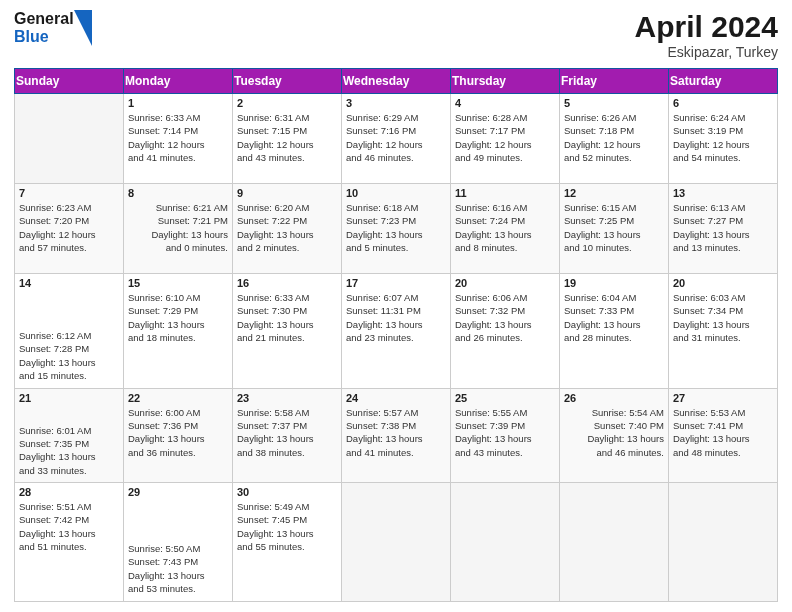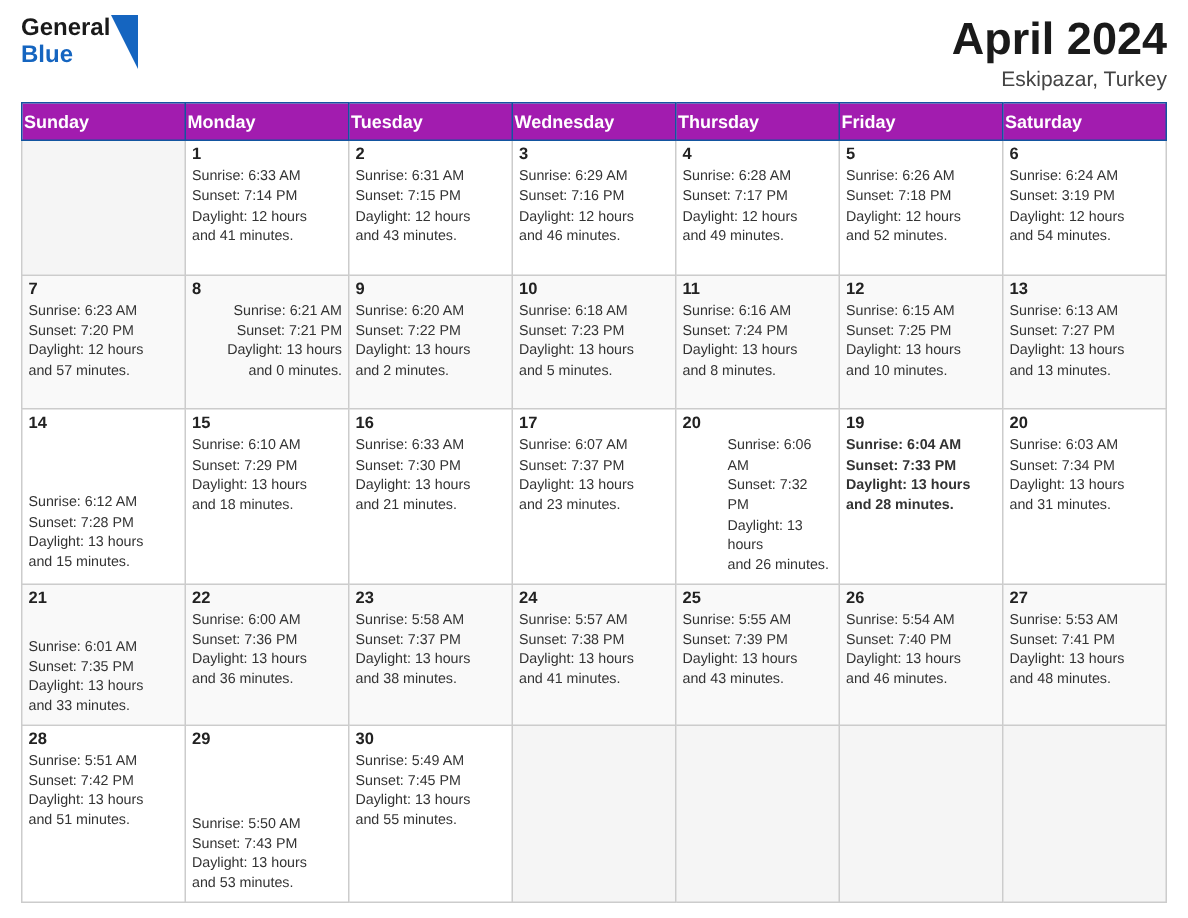--- a/index.html
+++ b/index.html
@@ -230,34 +230,34 @@
           <td>
             <div class="day-num">16</div>
             <div class="day-info" style="white-space: pre-line;">Sunrise: 6:33 AM
 Sunset: 7:30 PM
 Daylight: 13 hours
 and 21 minutes.</div>
           </td>
           <td>
             <div class="day-num">17</div>
             <div class="day-info" style="white-space: pre-line;">Sunrise: 6:07 AM
-Sunset: 7:37 PM
+Sunset: 11:31 PM
 Daylight: 13 hours
 and 23 minutes.</div>
           </td>
           <td>
             <div class="day-num">20</div>
-            <div class="day-info" style="white-space: pre-line; margin-left: 30px;">Sunrise: 6:06 AM
+            <div class="day-info" style="white-space: pre-line;">Sunrise: 6:06 AM
 Sunset: 7:32 PM
 Daylight: 13 hours
 and 26 minutes.</div>
           </td>
           <td>
             <div class="day-num">19</div>
-            <div class="day-info" style="white-space: pre-line; font-weight: bold;">Sunrise: 6:04 AM
+            <div class="day-info" style="white-space: pre-line;">Sunrise: 6:04 AM
 Sunset: 7:33 PM
 Daylight: 13 hours
 and 28 minutes.</div>
           </td>
           <td>
             <div class="day-num">20</div>
             <div class="day-info" style="white-space: pre-line;">Sunrise: 6:03 AM
 Sunset: 7:34 PM
 Daylight: 13 hours
 and 31 minutes.</div>
@@ -294,21 +294,21 @@
           </td>
           <td>
             <div class="day-num">25</div>
             <div class="day-info" style="white-space: pre-line;">Sunrise: 5:55 AM
 Sunset: 7:39 PM
 Daylight: 13 hours
 and 43 minutes.</div>
           </td>
           <td>
             <div class="day-num">26</div>
-            <div class="day-info" style="white-space: pre-line;">Sunrise: 5:54 AM
+            <div class="day-info" style="white-space: pre-line; text-align: right;">Sunrise: 5:54 AM
 Sunset: 7:40 PM
 Daylight: 13 hours
 and 46 minutes.</div>
           </td>
           <td>
             <div class="day-num">27</div>
             <div class="day-info" style="white-space: pre-line;">Sunrise: 5:53 AM
 Sunset: 7:41 PM
 Daylight: 13 hours
 and 48 minutes.</div>

